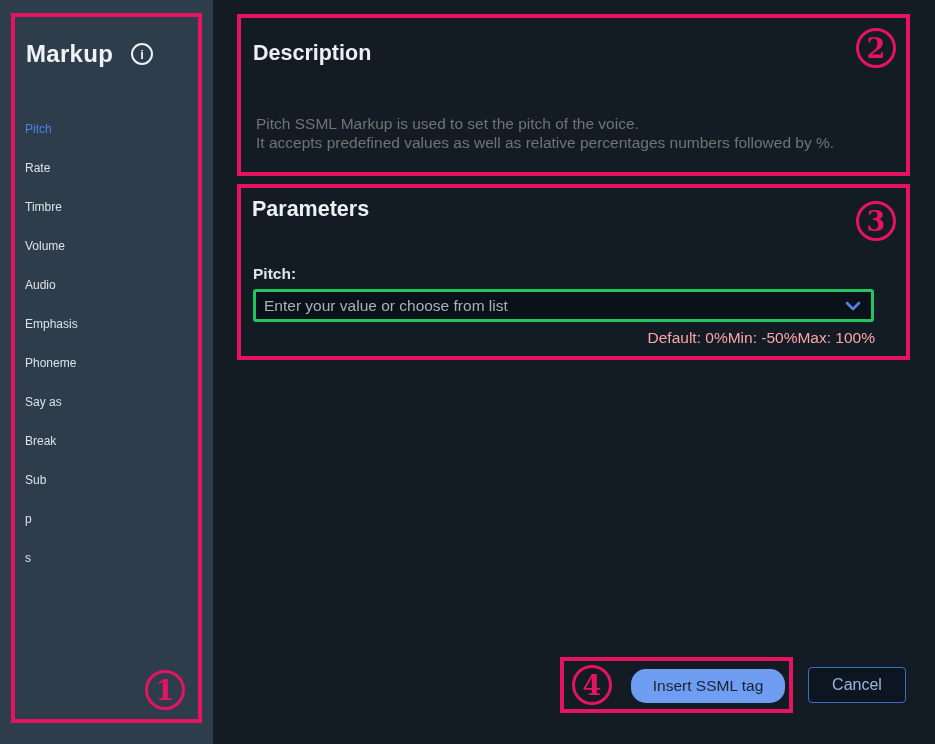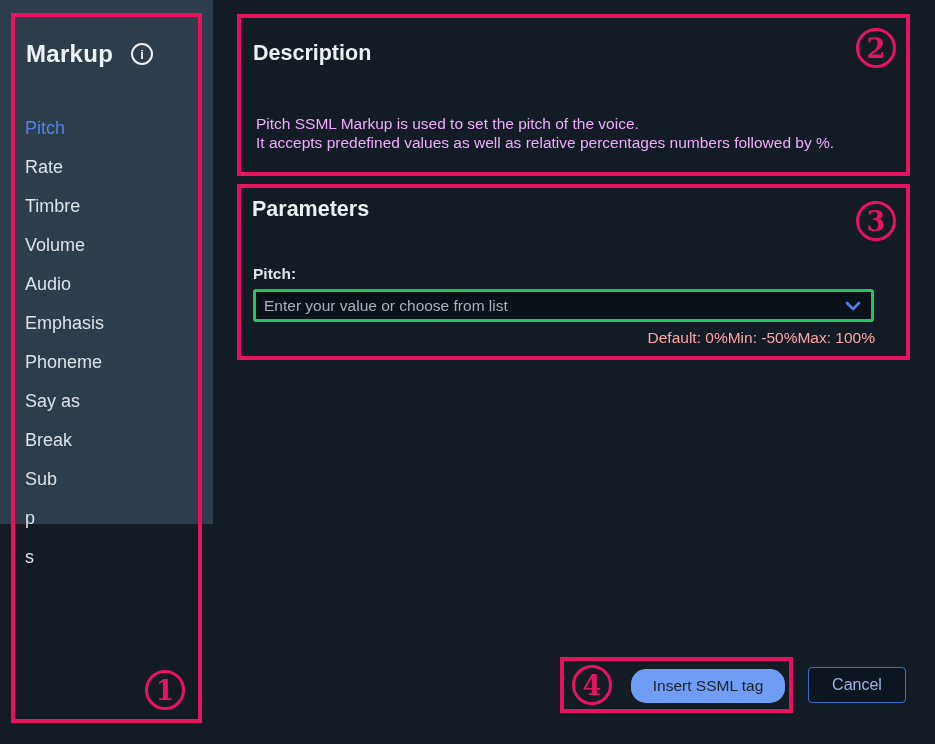--- a/index.html
+++ b/index.html
@@ -15,51 +15,51 @@
   body{
     position:relative;
     background:var(--page-bg);
     font-family:"Liberation Sans",sans-serif;
     overflow:hidden;
     color:#e8edf2;
   }
 
   
   .sidebar{
-    position:absolute;left:0;top:0;width:213px;height:524px;
+    position:absolute;left:0;top:0;width:213px;height:744px;
     background:var(--sidebar-bg);
   }
   .sidebar-header{
     position:absolute;left:26px;top:40px;
     display:flex;align-items:center;gap:18px;
   }
   .sidebar-title{
     font-size:24px;font-weight:bold;color:#f0f3f6;letter-spacing:.3px;
   }
   .info-icon{
     width:22px;height:22px;border:2px solid #eef1f4;border-radius:50%;
     display:flex;align-items:center;justify-content:center;
     font-size:13px;font-weight:bold;color:#eef1f4;line-height:1;
     cursor:pointer;
   }
   .sidebar-nav{position:absolute;left:0;top:109px;width:100%;list-style:none;}
   .nav-item{
     height:39px;display:flex;align-items:center;padding-left:25px;
-    font-size:18px;color:#dce2e8;cursor:pointer;
+    font-size:12px;color:#dce2e8;cursor:pointer;
   }
   .nav-item.active{color:var(--active-link);}
 
   
   .desc-title{
     position:absolute;left:253px;top:41px;
     font-size:21.5px;font-weight:bold;color:#edf0f3;
   }
   .desc-text{
     position:absolute;left:256px;top:114px;
-    font-size:15.5px;line-height:19px;color:#f0abfc;
+    font-size:15.5px;line-height:19px;color:#737373;
   }
 
   
   .params-title{
     position:absolute;left:252px;top:197px;
     font-size:21.5px;font-weight:bold;color:#edf0f3;
   }
   .pitch-label{
     position:absolute;left:253px;top:265px;
     font-size:15.5px;color:#dfe5ea;font-weight:bold;

